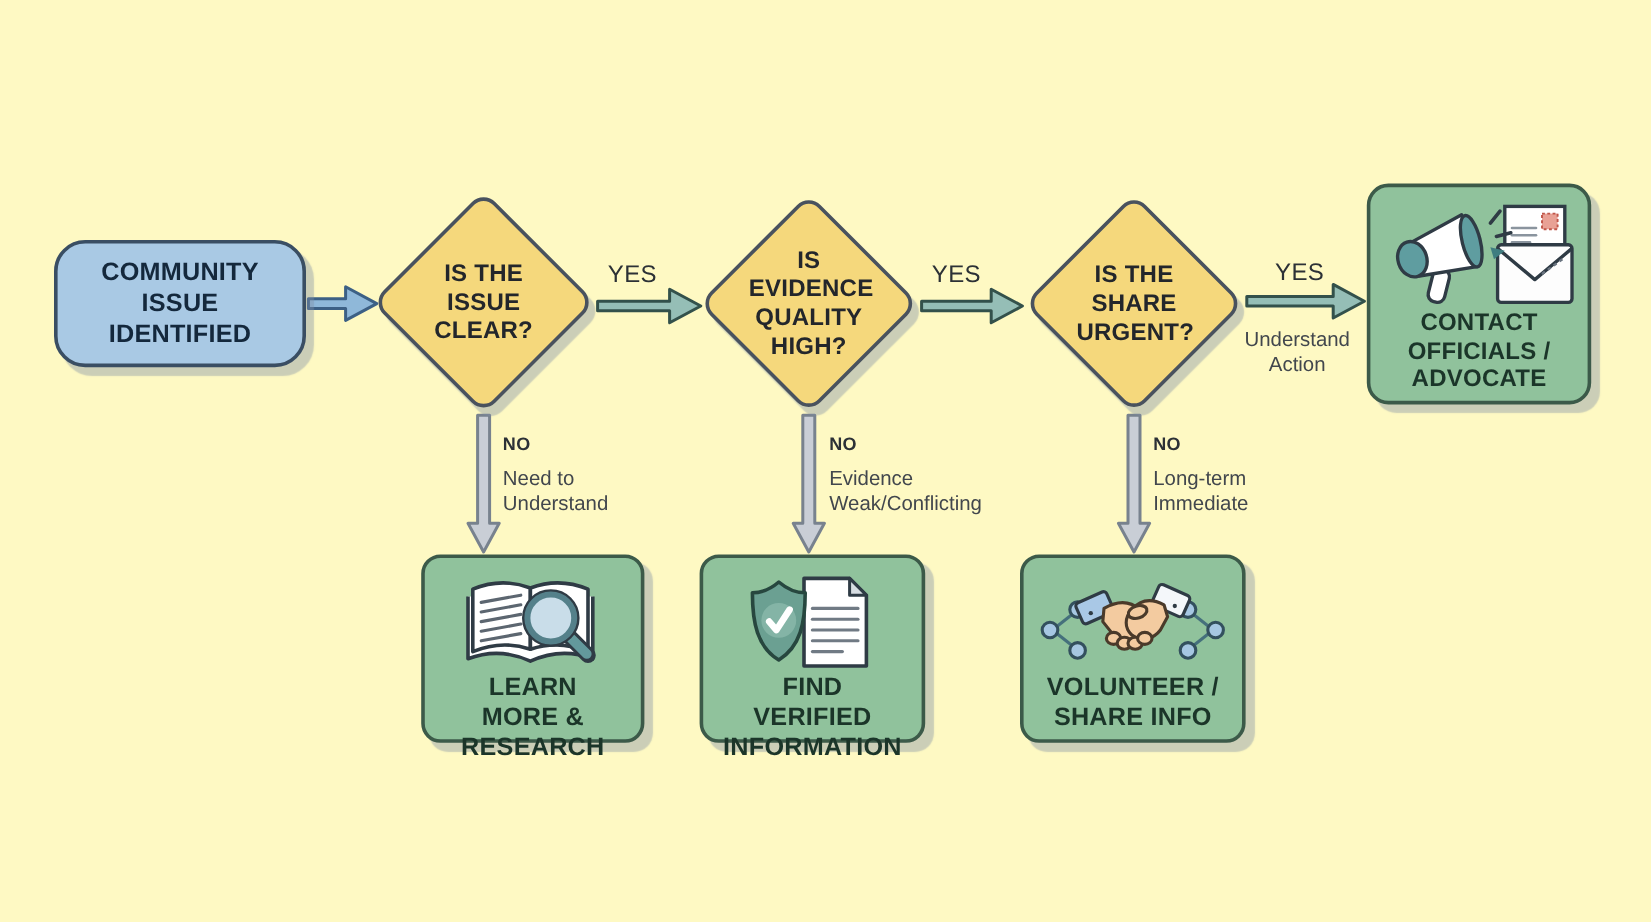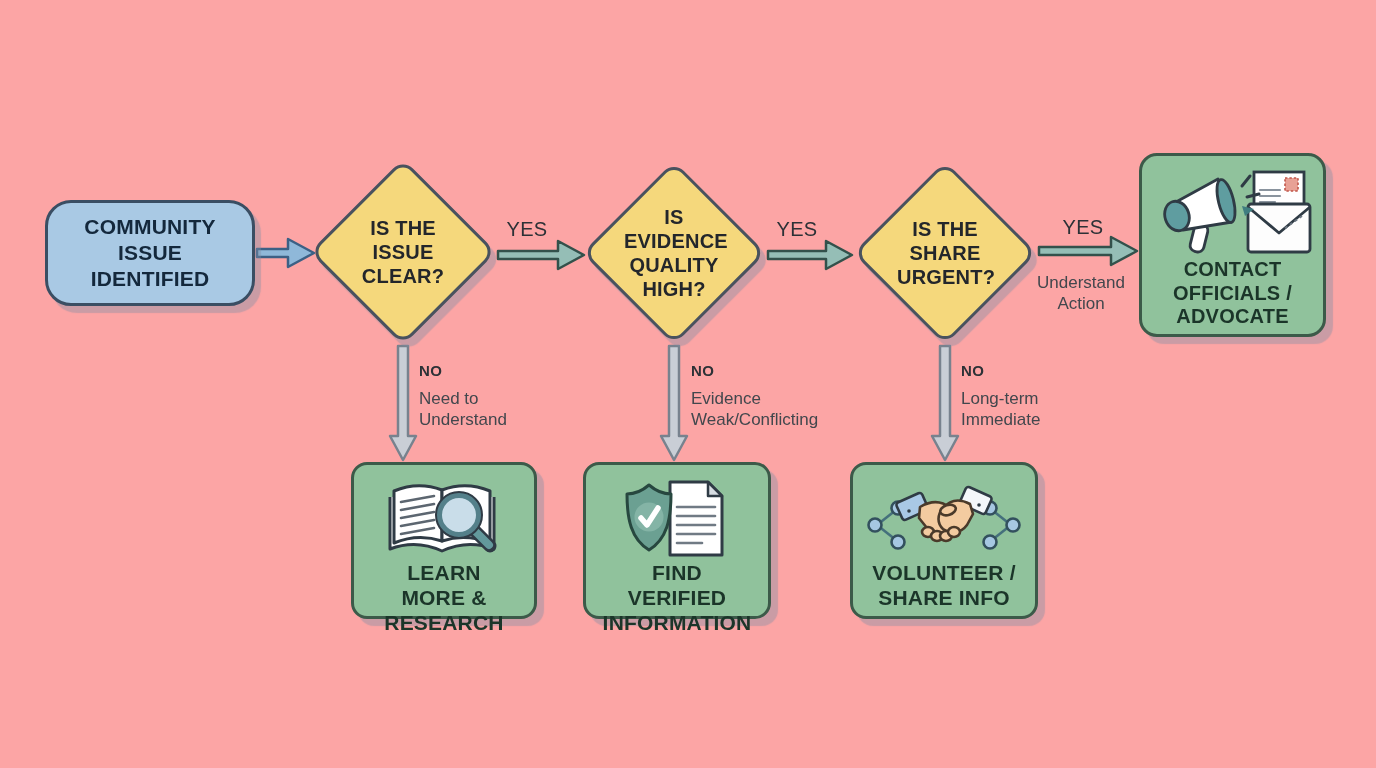--- a/index.html
+++ b/index.html
@@ -1,20 +1,20 @@
 <!DOCTYPE html>
 <html><head>
 <meta charset="utf-8">
 <style>
   html,body { margin:0; padding:0; background:#e4e7ea; }
   * { box-sizing:border-box; }
 
   .canvas {
     position:relative; width:1376px; height:768px;
-    background:#fca5a5; overflow:hidden;
+    background:#fef9c3; overflow:hidden;
     font-family:"Liberation Sans", sans-serif;
   }
 
   
   .arrows { position:absolute; left:0; top:0; width:1376px; height:768px; pointer-events:none; }
   .arrow-start { fill:#8fb8d9; stroke:#3c6085; stroke-width:2.5; stroke-linejoin:round; }
   .arrow-yes   { fill:#95beb6; stroke:#33514b; stroke-width:2.5; stroke-linejoin:round; }
   .arrow-no    { fill:#c9ced6; stroke:#78828e; stroke-width:2.5; stroke-linejoin:round; }
 
   

